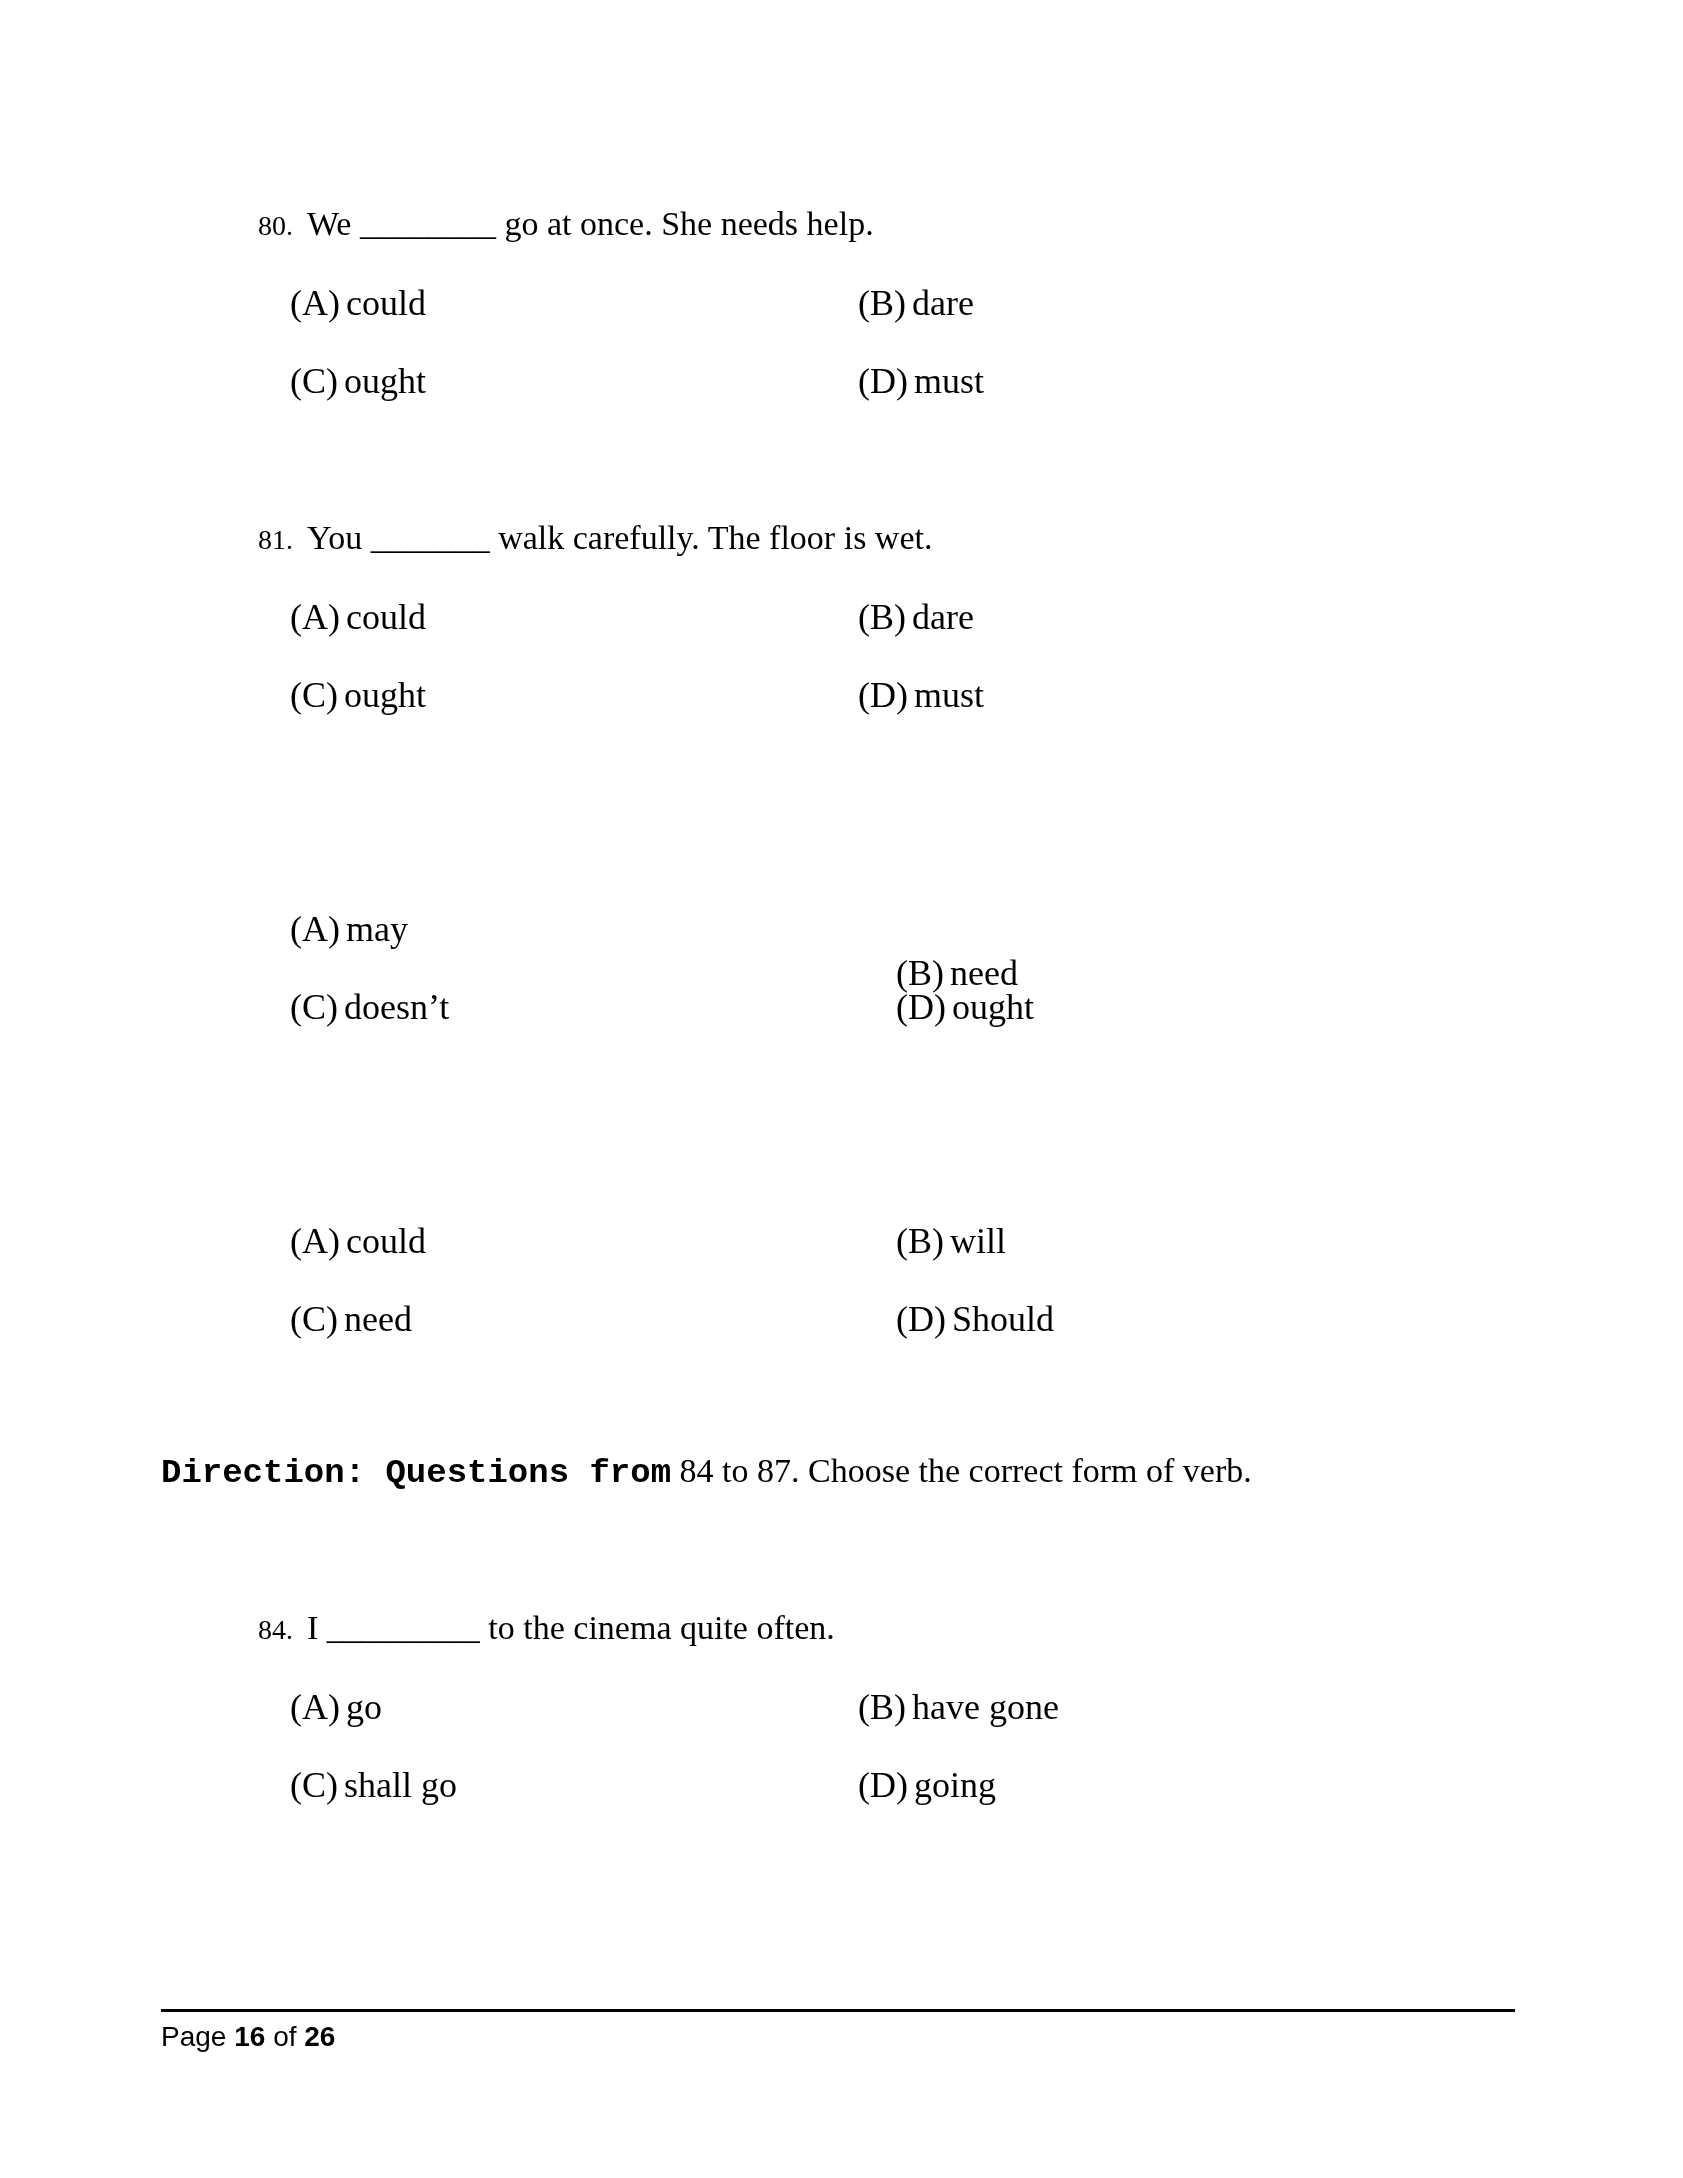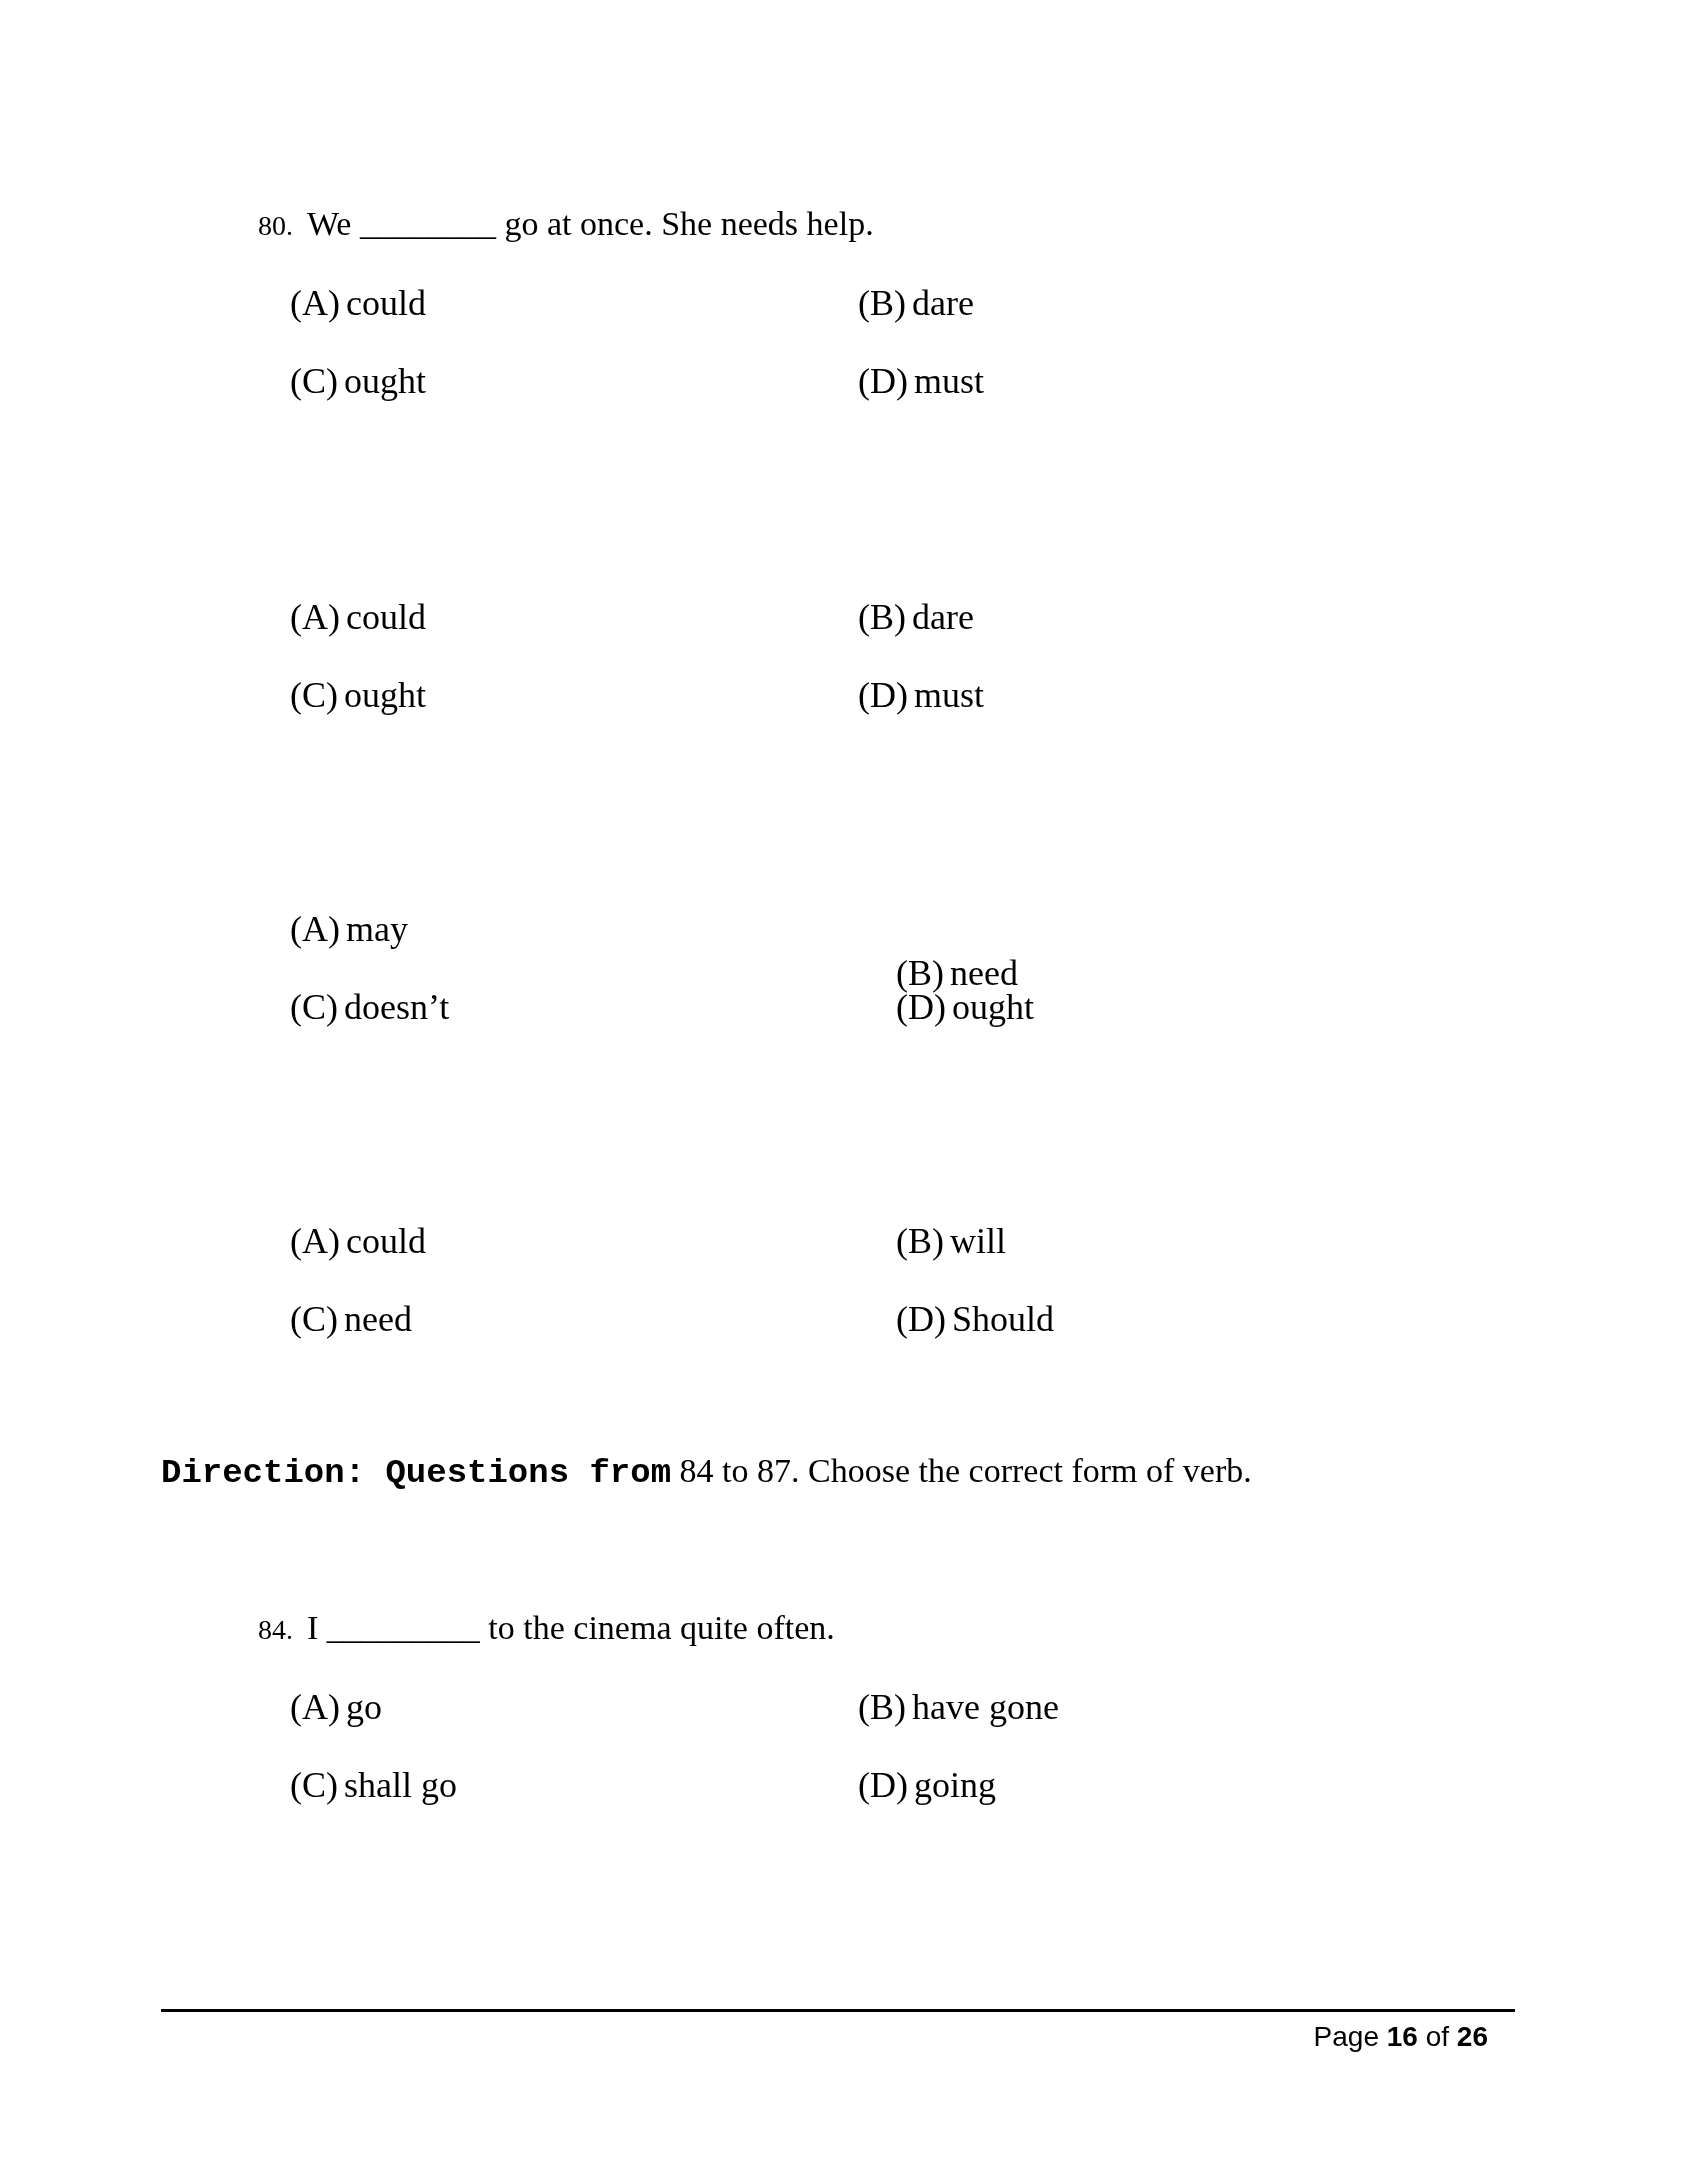--- a/index.html
+++ b/index.html
@@ -50,21 +50,21 @@
     top: 2009px;
     width: 1354px;
     height: 3px;
     background: #000000;
   }
   .footer-text {
     position: absolute;
     left: 161px;
     top: 2021px;
     width: 1327px;
-    text-align: right;
+    text-align: left;
     font-family: "Liberation Sans", "DejaVu Sans", sans-serif;
     font-size: 28px;
     color: #000000;
   }
   .footer-text b { font-weight: bold; }
 </style>
 </head>
 <body>
 
 <div class="page">
@@ -78,20 +78,23 @@
   <div class="opt col2" style="top:282px">
     <span class="opt-label">(B)</span><span>dare</span>
   </div>
   <div class="opt col1" style="top:360px">
     <span class="opt-label">(C)</span><span>ought</span>
   </div>
   <div class="opt col2" style="top:360px">
     <span class="opt-label">(D)</span><span>must</span>
   </div>
 
+  <div class="line stem-line" style="top:518px">
+    <span class="qnum">81.</span><span>You _______ walk carefully. The floor is wet.</span>
+  </div>
   <div class="opt col1" style="top:596px">
     <span class="opt-label">(A)</span><span>could</span>
   </div>
   <div class="opt col2" style="top:596px">
     <span class="opt-label">(B)</span><span>dare</span>
   </div>
   <div class="opt col1" style="top:674px">
     <span class="opt-label">(C)</span><span>ought</span>
   </div>
   <div class="opt col2" style="top:674px">

